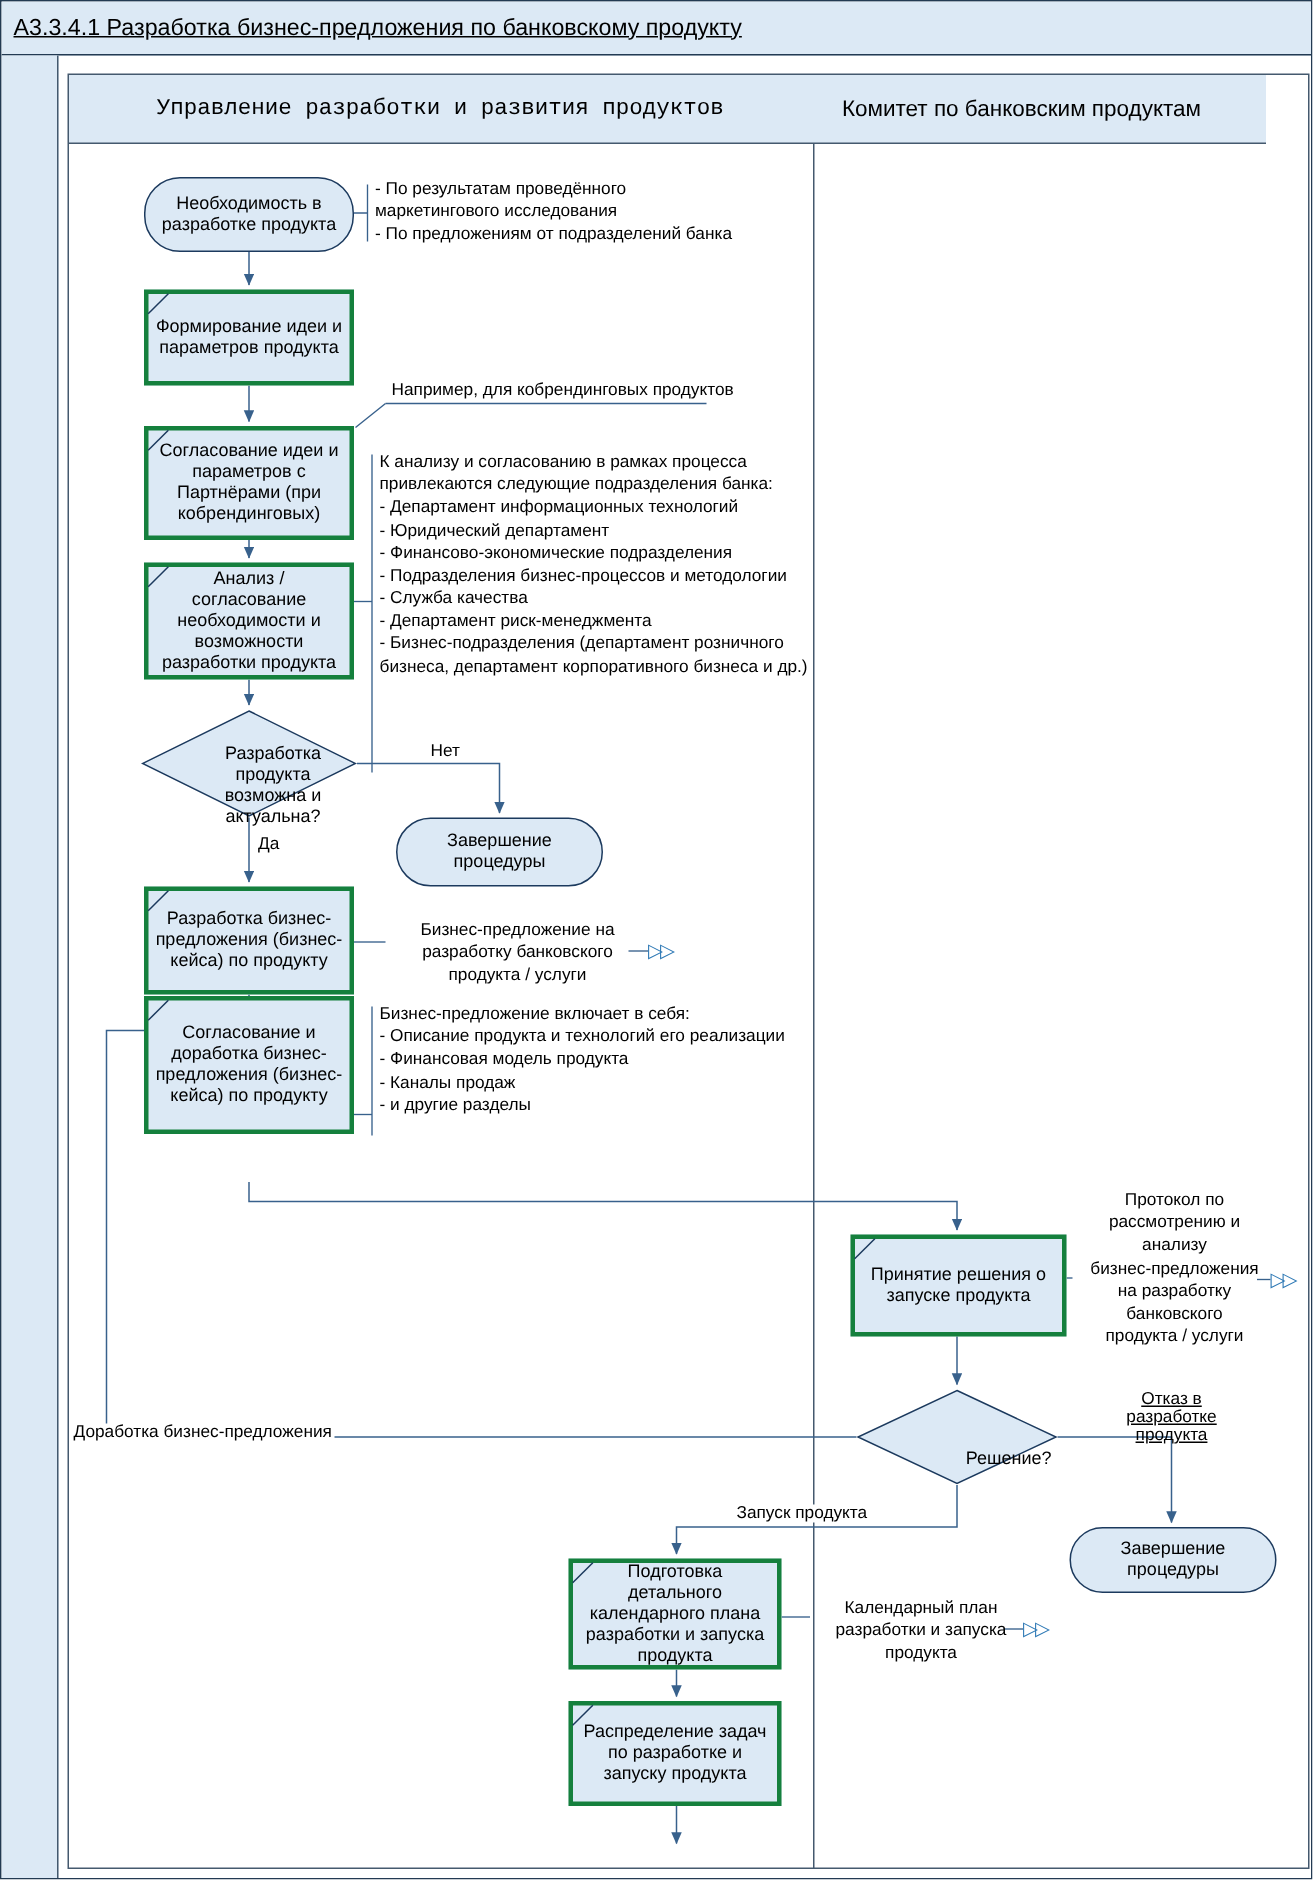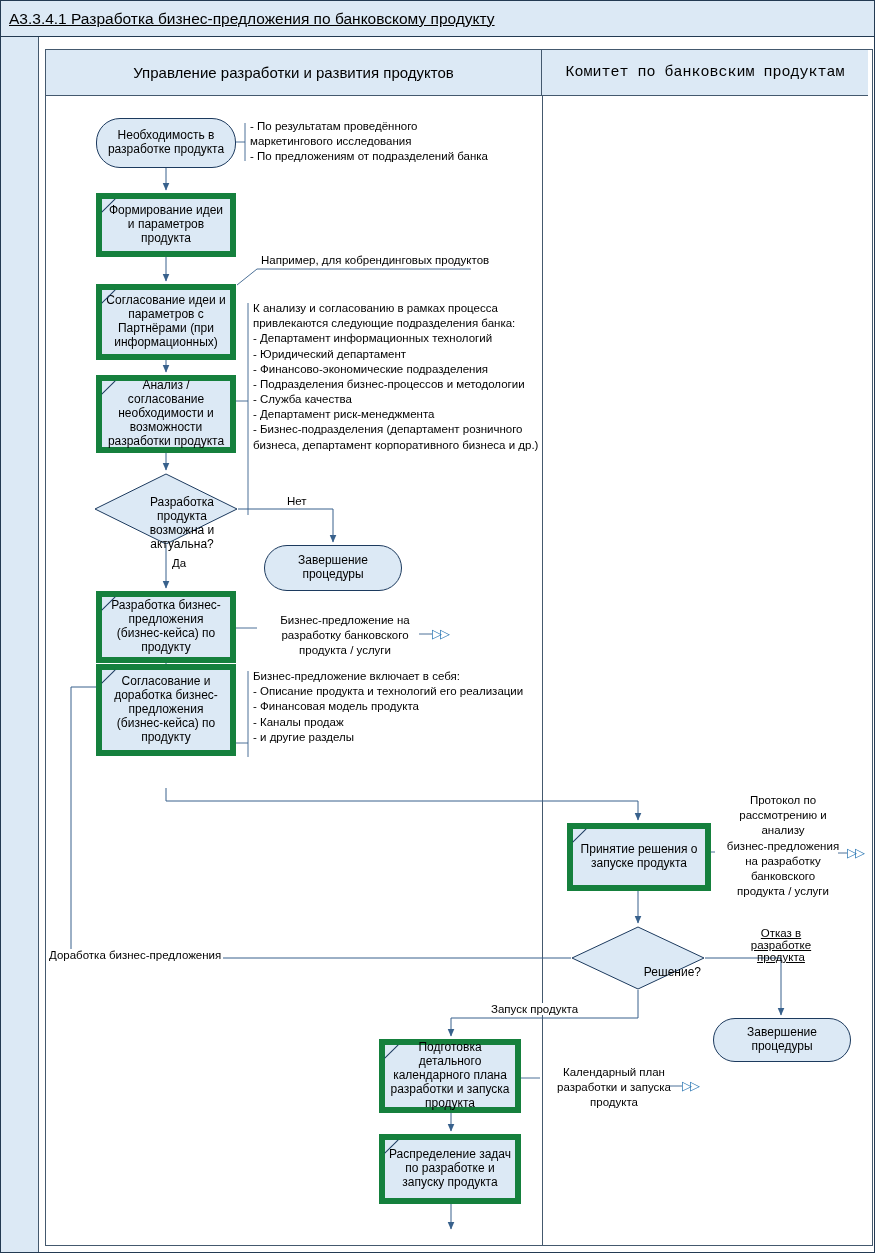--- a/index.html
+++ b/index.html
@@ -15,30 +15,30 @@
               font-size:15.5px;text-decoration:underline; }
 
   .leftstrip { position:absolute; left:0; top:36px; width:38px; height:1215px;
                background:#dce9f5; border-right:1px solid #44596e; }
 
   .lanes { position:absolute; left:44px; top:48px; width:828px; height:1197px;
            border:1px solid #44596e; background:transparent; }
   .lane-header { position:absolute; top:0; height:46px; background:#dce9f5;
                  border-bottom:1px solid #44596e; display:flex; align-items:center;
                  justify-content:center; font-size:15px; }
-  .lh-left  { left:0; width:496px; border-right:1px solid #44596e; }
-  .lh-right { left:496px; width:326px;font-family:Liberation Mono, monospace; }
+  .lh-left  { left:0; width:496px; border-right:1px solid #44596e;font-family:Liberation Mono, monospace; }
+  .lh-right { left:472px; width:326px; }
   .lane-divider { position:absolute; left:496px; top:46px; height:1150px; width:0;
                   border-left:1px solid #44596e; }
 
   svg.connectors { position:absolute; left:0; top:0; pointer-events:none; }
 
   .node { position:absolute; display:flex; align-items:center; justify-content:flex-end;
           text-align:center; font-size:12px; line-height:1.16; }
-  .proc { background:#dce9f5; border:6px solid #15803d; }
+  .proc { background:#dce9f5; border:3px solid #15803d; }
   .proc::after { content:""; position:absolute; top:6px; left:-3px; width:19px;
                  height:1px; background:#1c3a5e; transform:rotate(-45deg); }
   .stadium { background:#dce9f5; border:1px solid #1c3a5e; border-radius:24px; }
   .diamond { background:transparent; }
   .diamond svg { position:absolute; left:0; top:0; width:100%; height:100%; }
   .diamond polygon { fill:#dce9f5; stroke:#1c3a5e; stroke-width:1; }
   .diamond .txt { position:relative; max-width:112px;margin-top:30px; }
   .txt { padding:1px 4px; }
 
   .ann { position:absolute; font-size:11.5px; line-height:1.32; white-space:pre-line; }
@@ -106,21 +106,21 @@
 
   <div class="node stadium" style="left:95px;top:117px;width:140px;height:50px">
     <span class="txt">Необходимость в разработке продукта</span>
   </div>
 
   <div class="node proc" style="left:95px;top:192px;width:140px;height:64px">
     <span class="txt">Формирование идеи и параметров продукта</span>
   </div>
 
   <div class="node proc" style="left:95px;top:283px;width:140px;height:76px">
-    <span class="txt">Согласование идеи и параметров с Партнёрами (при информационных)</span>
+    <span class="txt">Согласование идеи и параметров с Партнёрами (при кобрендинговых)</span>
   </div>
 
   <div class="node proc" style="left:95px;top:374px;width:140px;height:78px">
     <span class="txt">Анализ / согласование необходимости и возможности разработки продукта</span>
   </div>
 
   <div class="node diamond" style="left:93px;top:472px;width:144px;height:72px">
     <svg viewBox="0 0 144 72" preserveAspectRatio="none">
       <polygon points="72,1 143,36 72,71 1,36"></polygon>
     </svg>

